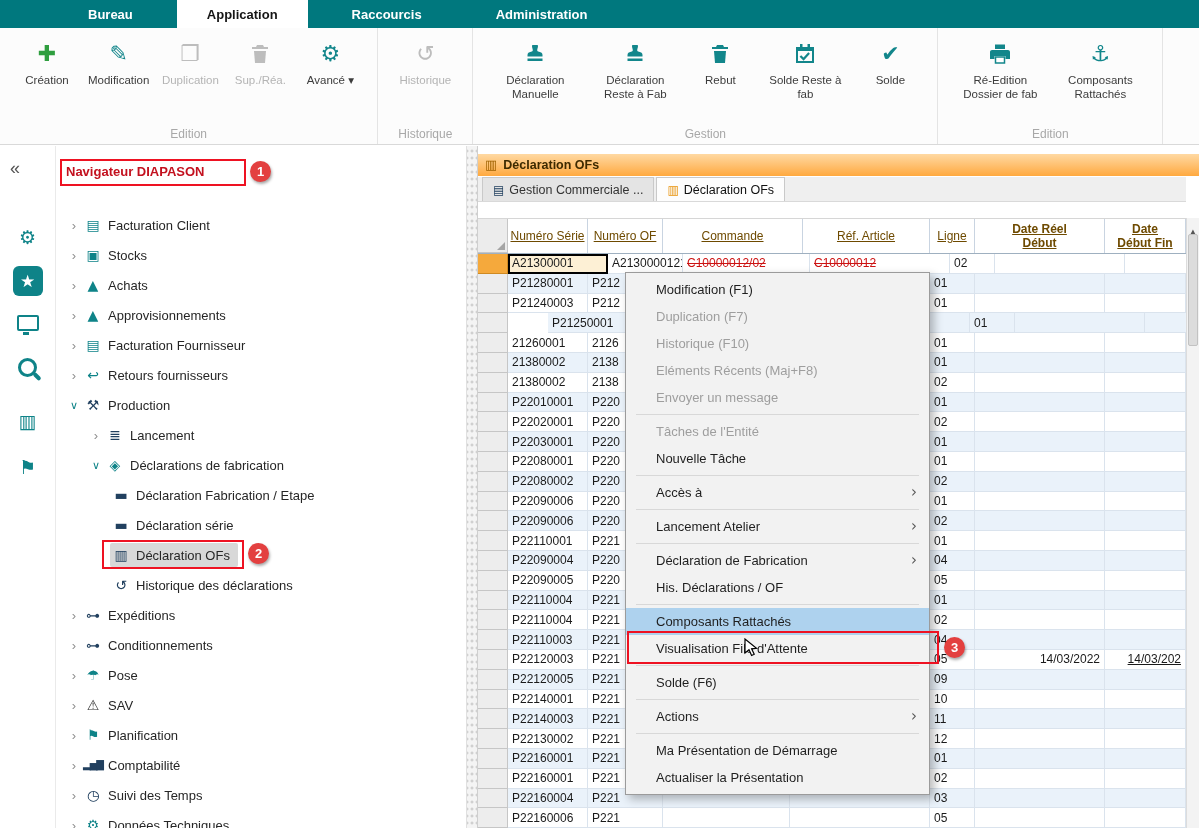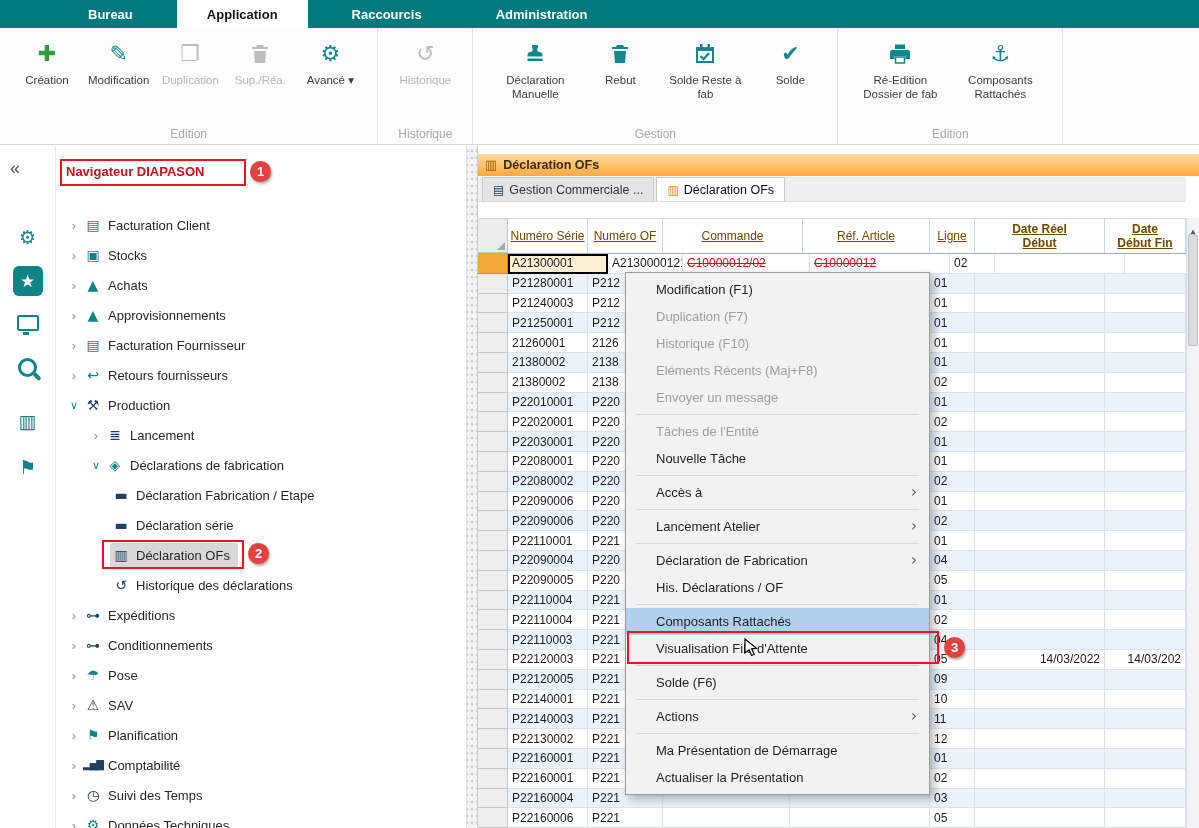--- a/index.html
+++ b/index.html
@@ -186,20 +186,26 @@
         </div>
         <div class="rgroup-label">Historique</div>
       </div>
       <div class="rgroup" data-name="ribbon-group-gestion-2">
         <div class="rbtn" data-name="declaration-manuelle-button">
           <svg class="svgic " data-name="stamp-icon">
             <use href="#i-stamp"></use>
           </svg>
           <span class="lbl">Déclaration Manuelle</span>
         </div>
+        <div class="rbtn" data-name="declaration-reste-a-fab-button">
+          <svg class="svgic " data-name="stamp-icon">
+            <use href="#i-stamp"></use>
+          </svg>
+          <span class="lbl">Déclaration Reste à Fab</span>
+        </div>
         <div class="rbtn" data-name="rebut-button">
           <svg class="svgic " data-name="trash-icon">
             <use href="#i-trash"></use>
           </svg>
           <span class="lbl">Rebut</span>
         </div>
         <div class="rbtn" data-name="solde-reste-a-fab-button">
           <svg class="svgic " data-name="calendar-check-icon">
             <use href="#i-cal"></use>
           </svg>
@@ -479,21 +485,21 @@
               <div class="gc ref" data-name="cell-ref" style="width: 127px;"></div>
               <div class="gc commande" data-name="cell-commande" style="width: 140px;"></div>
               <div class="gc ligne" data-name="cell-ligne" style="width: 45px;">
                 <span>01</span>
               </div>
               <div class="gc debut" data-name="cell-debut" style="width: 130px;"></div>
               <div class="gc fin" data-name="cell-fin" style="width: 81px;"></div>
             </div>
             <div class="grow alt" data-name="table-row">
               <div class="gc sel" data-name="row-selector" style="width: 30px;"></div>
-              <div class="gc serie" data-name="cell-serie" style="width: 80px;">
+              <div class="gc serie" data-name="cell-serie" style="width: 80px; margin-left: 40px;">
                 <span>P21250001</span>
               </div>
               <div class="gc of" data-name="cell-of" style="width: 75px;">
                 <span>P212</span>
               </div>
               <div class="gc ref" data-name="cell-ref" style="width: 127px;"></div>
               <div class="gc commande" data-name="cell-commande" style="width: 140px;"></div>
               <div class="gc ligne" data-name="cell-ligne" style="width: 45px;">
                 <span>01</span>
               </div>
@@ -765,21 +771,21 @@
                 <span>P221</span>
               </div>
               <div class="gc ref" data-name="cell-ref" style="width: 127px;"></div>
               <div class="gc commande" data-name="cell-commande" style="width: 140px;"></div>
               <div class="gc ligne" data-name="cell-ligne" style="width: 45px;">
                 <span>05</span>
               </div>
               <div class="gc debut" data-name="cell-debut" style="width: 130px;">
                 <span>14/03/2022</span>
               </div>
-              <div class="gc fin" data-name="cell-fin" style="width: 81px;">
+              <div class="gc fin" data-name="cell-fin" style="width: 81px; text-decoration: underline;">
                 <span>14/03/202</span>
               </div>
             </div>
             <div class="grow alt" data-name="table-row">
               <div class="gc sel" data-name="row-selector" style="width: 30px;"></div>
               <div class="gc serie" data-name="cell-serie" style="width: 80px;">
                 <span>P22120005</span>
               </div>
               <div class="gc of" data-name="cell-of" style="width: 75px;">
                 <span>P221</span>

